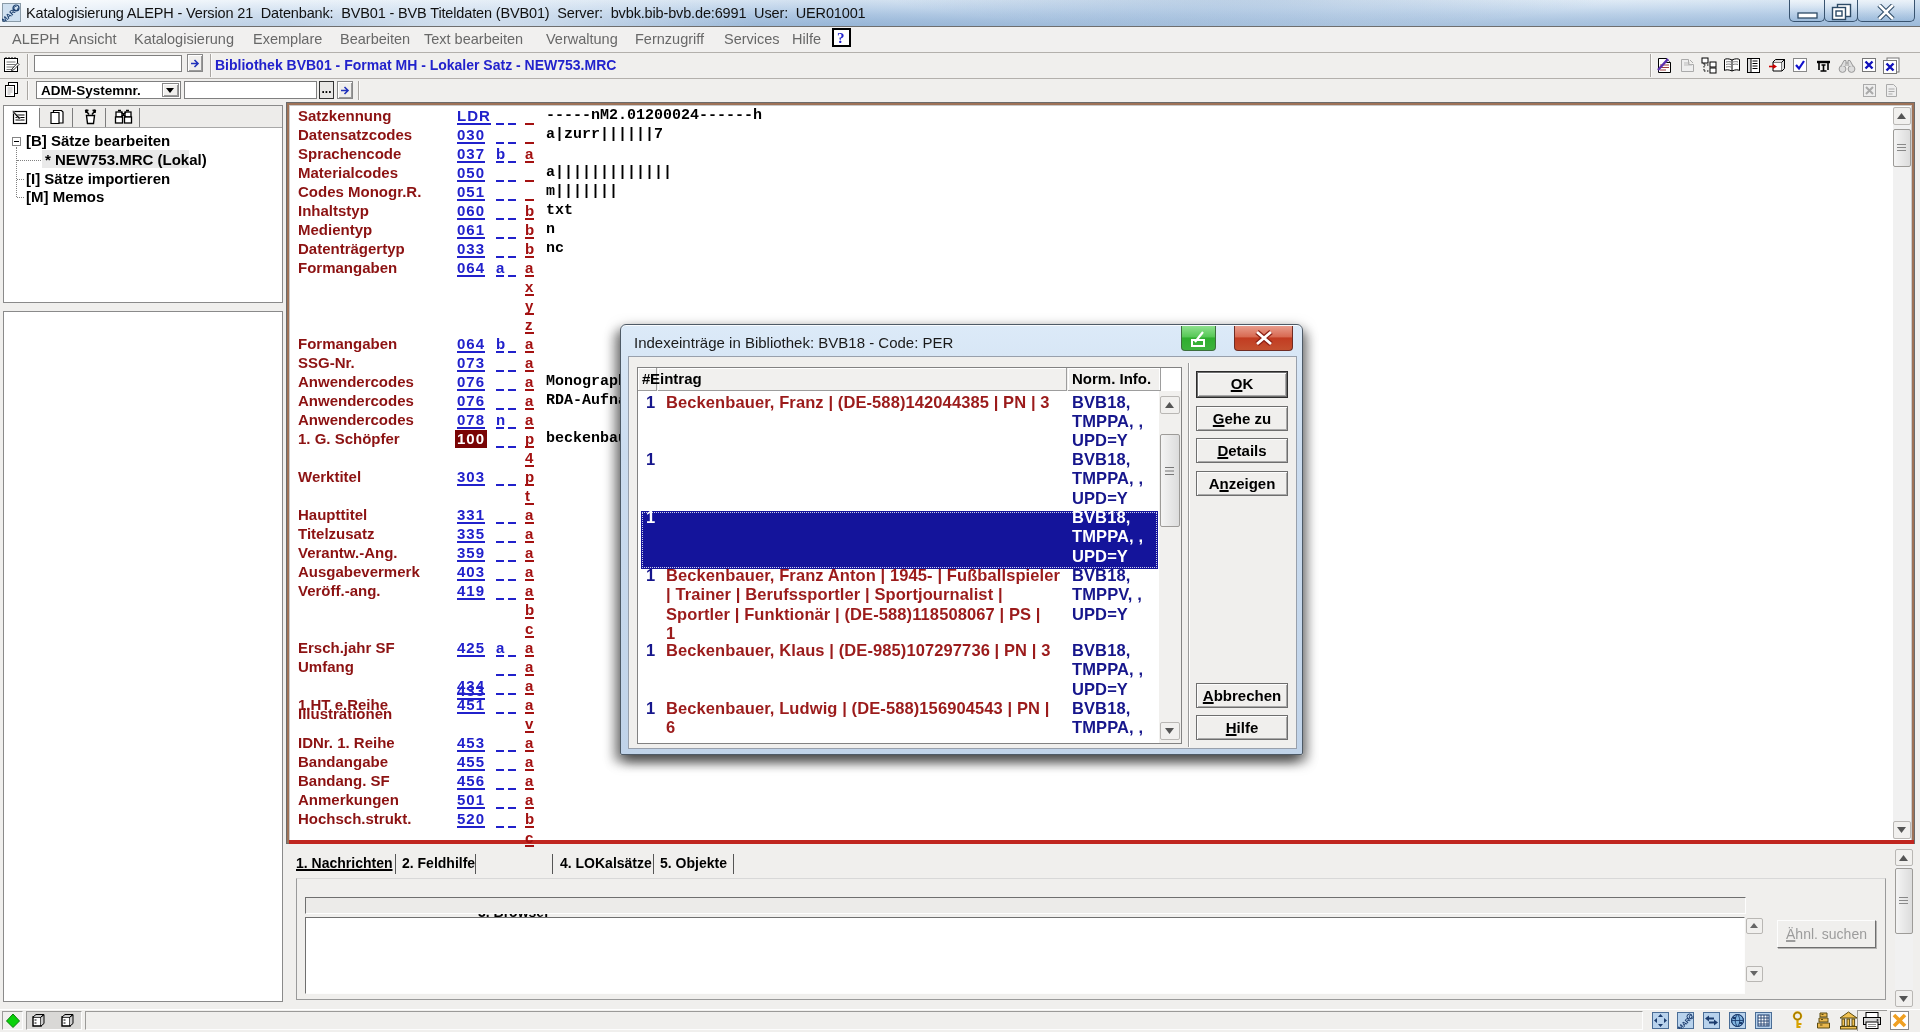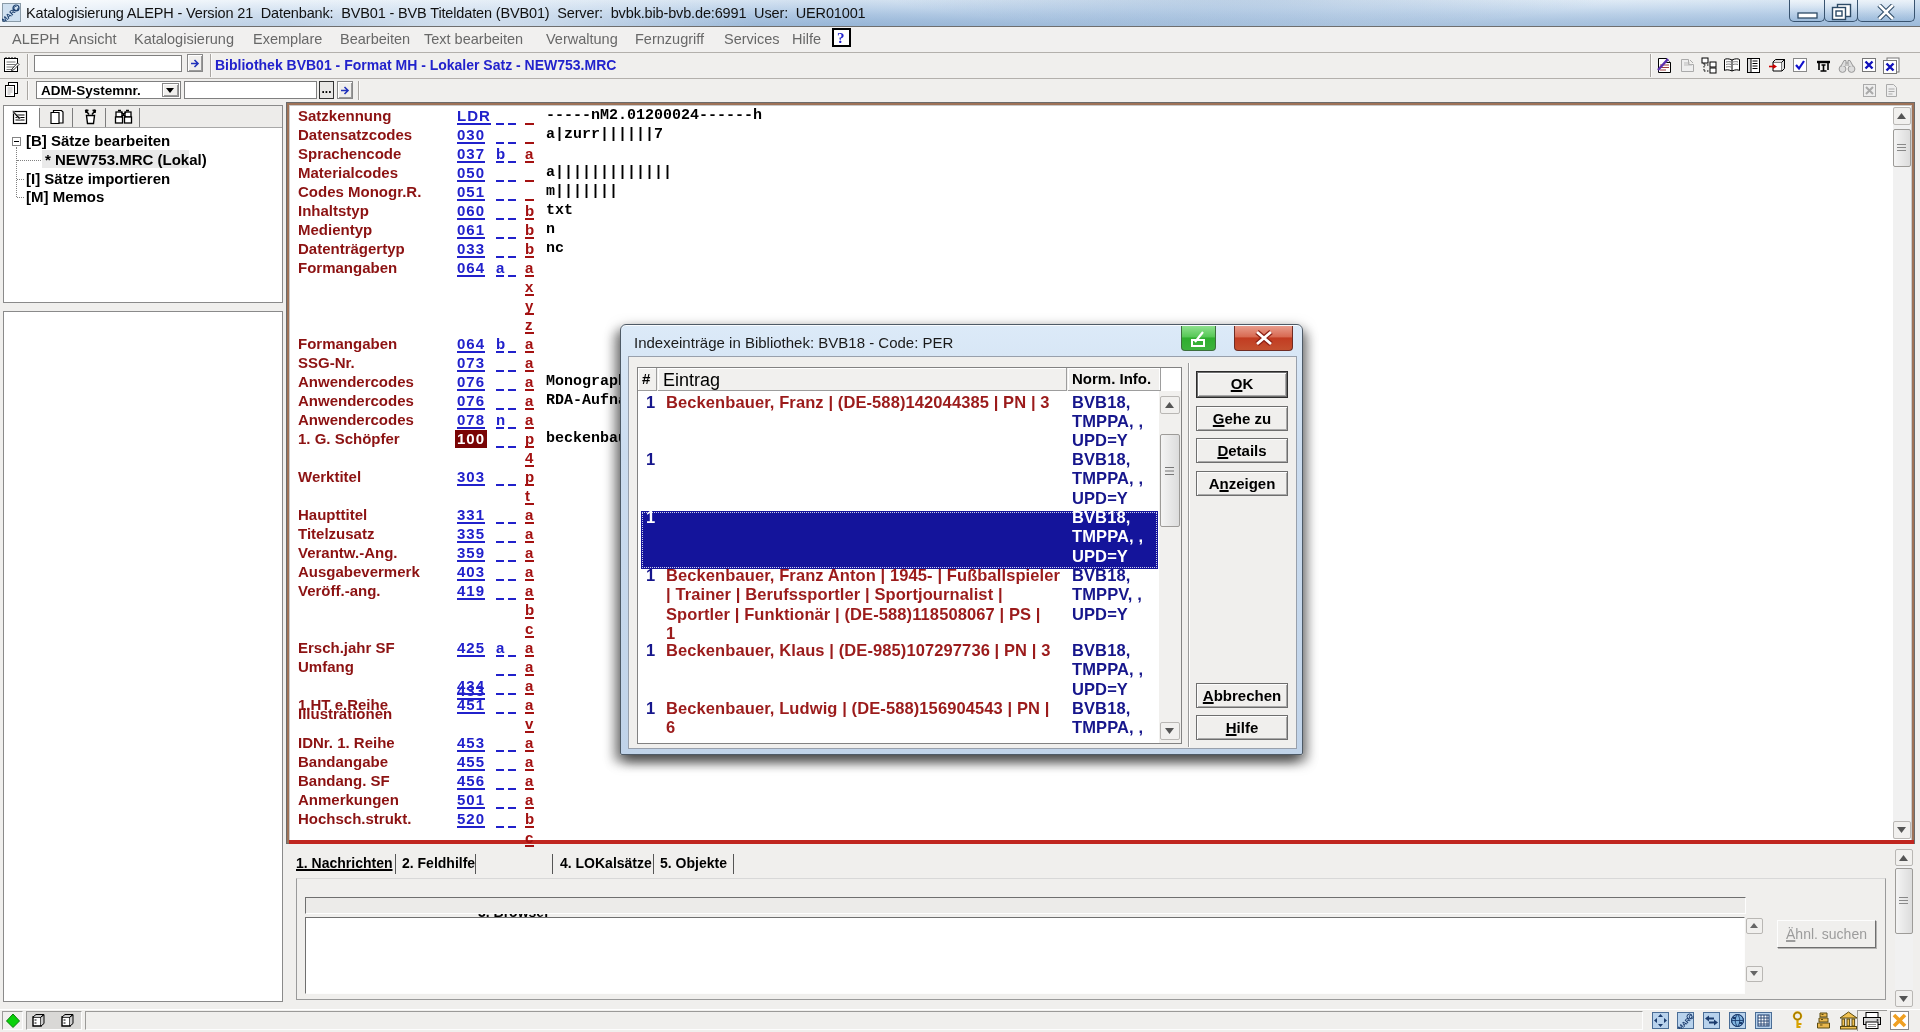--- a/index.html
+++ b/index.html
@@ -538,21 +538,21 @@
 <path d="M4 2 L18 14 M18 2 L4 14" stroke="#fff" stroke-width="2.8" fill="none"></path>
     </svg>
     <div class="a" id="dlgc"></div>
     <div class="a" style="left:567px;top:38px;width:1px;height:384px;background:#9a9a9a;box-shadow:1px 0 0 #fff"></div>
     <div class="a" style="left:16px;top:42px;width:545px;height:377px;background:#fff;border:1px solid #828282">
       <div class="a" style="left:0;top:0;width:521px;height:23px;background:#f1f0ee"></div>
       <div class="a" style="left:0;top:0;width:19px;height:23px;border-right:1px solid #9d9d9d;border-bottom:1px solid #9d9d9d;box-shadow:inset 1px 1px 0 #fff"></div>
       <div class="a" style="left:20px;top:0;width:409px;height:23px;border-right:1px solid #9d9d9d;border-bottom:1px solid #9d9d9d;box-shadow:inset 1px 1px 0 #fff"></div>
       <div class="a" style="left:430px;top:0;width:93px;height:23px;border-right:1px solid #9d9d9d;border-bottom:1px solid #9d9d9d;box-shadow:inset 1px 1px 0 #fff"></div>
       <div class="a" style="left:4px;top:2px;font-size:15px;font-weight:bold">#</div>
-      <div class="a" style="left:25px;top:2px;font-size:18px;font-weight:normal">Eintrag</div>
+      <div class="a" style="left:12px;top:2px;font-size:15px;font-weight:bold">Eintrag</div>
       <div class="a" style="left:434px;top:2px;font-size:15px;font-weight:bold;white-space:pre">Norm. Info.</div>
       <div class="a" style="left:0;top:23px;width:521px;height:352px;overflow:hidden">
         <div class="a lrow" style="left:8px;top:1.5px;color:#16168c">1</div>
         <div class="a lrow" style="left:28px;top:1.5px;color:#9b1b1b">Beckenbauer, Franz | (DE-588)142044385 | PN | 3</div>
         <div class="a lrow" style="left:434px;top:1.5px;color:#16168c">BVB18,<br>TMPPA, ,<br>UPD=Y</div>
         <div class="a lrow" style="left:8px;top:59px;color:#16168c">1</div>
         <div class="a lrow" style="left:434px;top:59px;color:#16168c">BVB18,<br>TMPPA, ,<br>UPD=Y</div>
         <div class="a" style="left:3px;top:120px;width:517px;height:58px;background:#14149b;outline:1px dotted #cfcfe8;outline-offset:-2px"></div>
         <div class="a lrow" style="left:8px;top:117px;color:#fff">1</div>
         <div class="a lrow" style="left:434px;top:117px;color:#fff">BVB18,<br>TMPPA, ,<br>UPD=Y</div>

